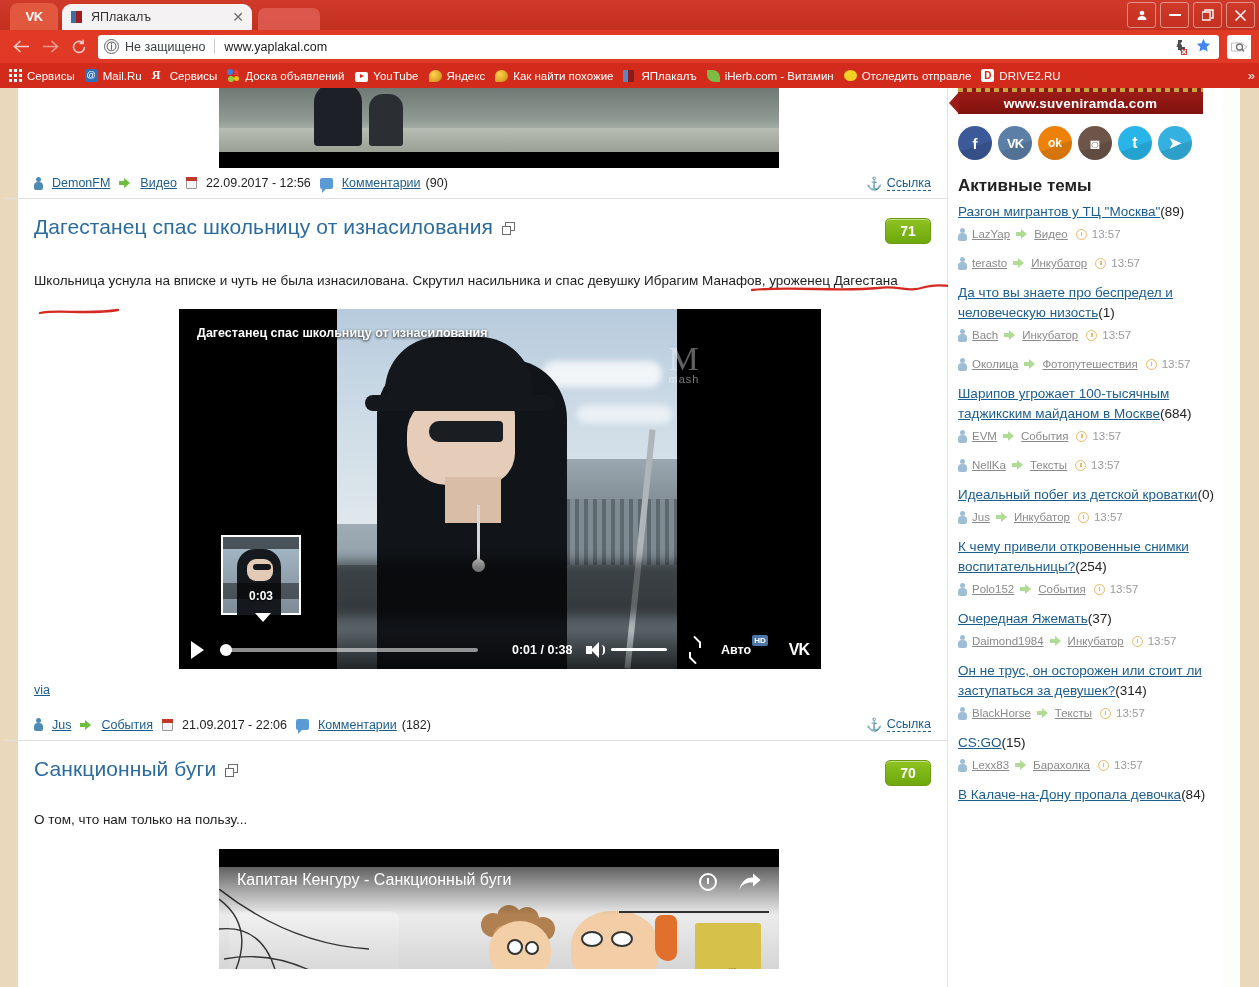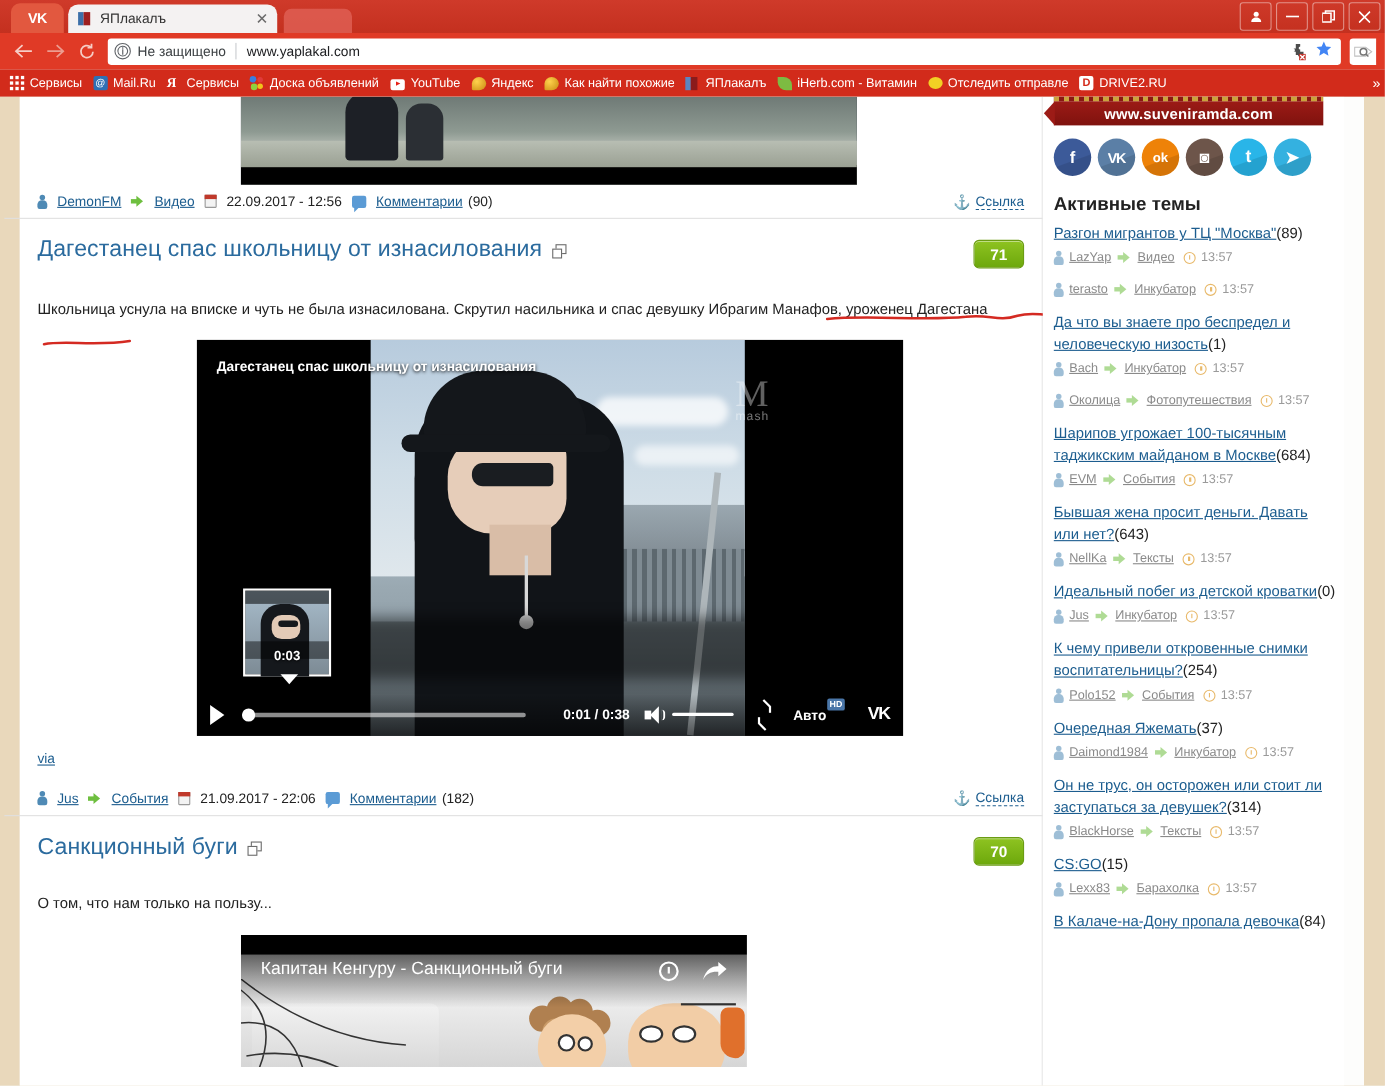--- a/index.html
+++ b/index.html
@@ -349,21 +349,21 @@
   .c-full .a4 { position:absolute; right:0; top:0; width:2px; height:6px; background:#fff; }
   .c-auto { color:#fff; font-size:12.5px; font-weight:bold; position:relative; margin-right:22px; }
   .c-auto sup { background:#4a76a8; color:#fff; font-size:8px; padding:1px 2px; border-radius:2px;
     position:relative; top:-6px; left:1px; }
   .c-vk { color:#fff; font-size:16px; font-weight:bold; letter-spacing:-1px; }
 
   .via-link { font-size:12.5px; color:#1c5d8f; text-decoration:underline; padding:14px 2px 0 2px; display:inline-block; }
 
   
   .yt-player {
-    width:460px; margin:16px 0 0 187px; height:120px; background:#efefef;
+    width:560px; margin:16px 0 0 187px; height:120px; background:#efefef;
     position:relative; overflow:hidden;
   }
   .yt-top { position:absolute; left:0; right:0; top:0; height:18px; background:#000; }
   .yt-grad { position:absolute; left:0; right:0; top:18px; height:48px;
     background:linear-gradient(rgba(0,0,0,.62), rgba(0,0,0,0)); z-index:4; }
   .yt-title { position:absolute; left:18px; top:22px; z-index:6; color:#fff; font-size:16px; }
   .yt-ic { position:absolute; top:24px; z-index:6; color:#fff; }
   .yt-clock { right:62px; width:18px; height:18px; border:2px solid #fff; border-radius:50%; }
   .yt-clock::after { content:""; position:absolute; left:6px; top:3px; width:2px; height:6px; background:#fff; }
   .yt-share { right:18px; width:22px; height:18px; }
@@ -899,21 +899,20 @@
                 <div class="topic-meta">
                   <span class="ico-user"></span>
                   <a>EVM</a>
                   <span class="ico-arrow"></span>
                   <a>События</a>
                   <span class="ico-clock"></span>
                   <span class="topic-time">13:57</span>
                 </div>
               </div>
               <div class="topic">
-                <div class="topic-title"><a>Бывшая жена просит деньги. Давать или нет?</a><span class="cnt">(643)</span></div>
                 <div class="topic-meta">
                   <span class="ico-user"></span>
                   <a>NellKa</a>
                   <span class="ico-arrow"></span>
                   <a>Тексты</a>
                   <span class="ico-clock"></span>
                   <span class="topic-time">13:57</span>
                 </div>
               </div>
               <div class="topic">

